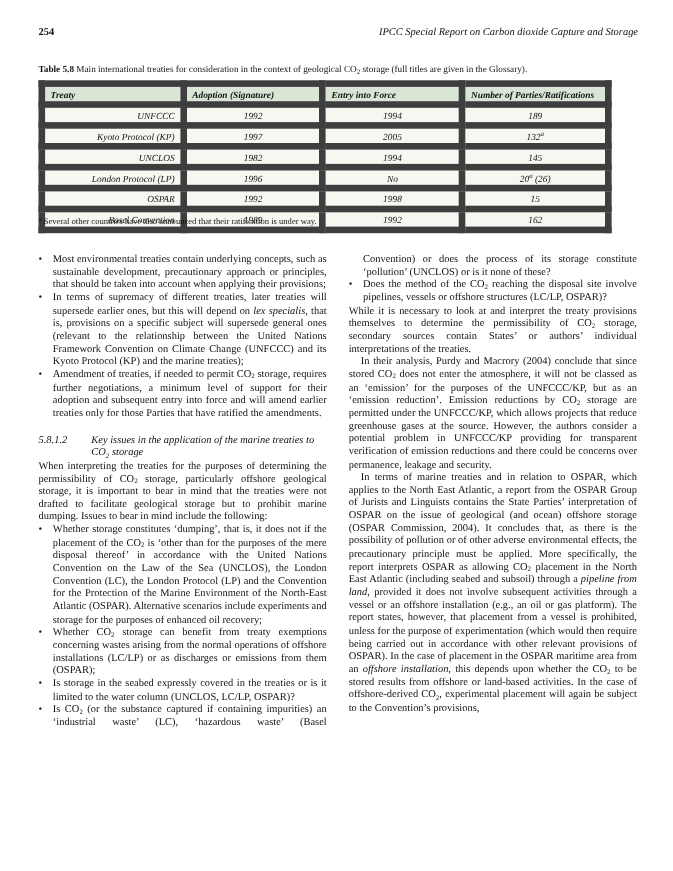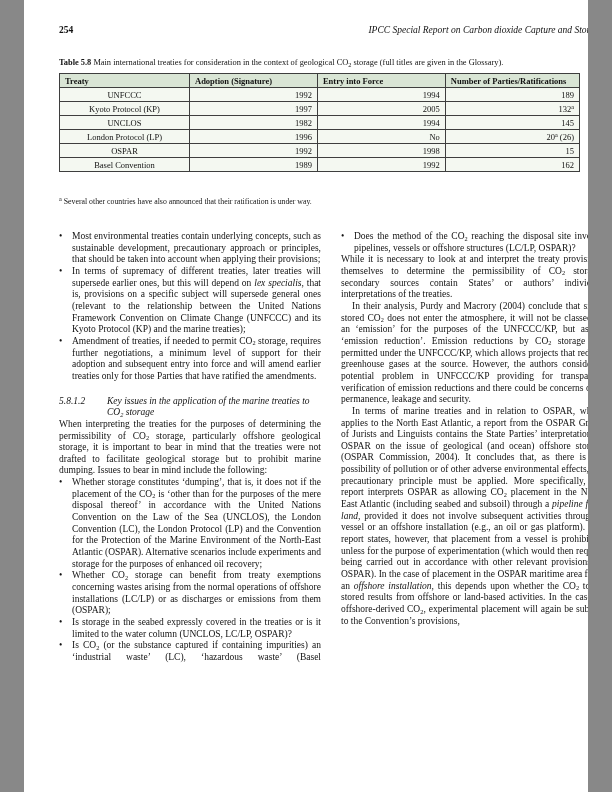--- a/index.html
+++ b/index.html
@@ -1,17 +1,17 @@
 <!DOCTYPE html>
 <html><head>
 <meta charset="utf-8">
 <style>
   html,body { margin:0; padding:0; background:#888; }
   .page {
-    position:relative; width:564px; height:792px; margin:0 auto;
+    position:relative; width:612px; height:792px; margin:0 auto;
     background:#ffffff; font-family:"Liberation Serif", serif; color:#121212;
     overflow:hidden;
   }
   
   .pg-header {
     position:absolute; top:25px; left:35px; width:545px;
     display:flex; justify-content:space-between; align-items:baseline;
     font-size:9.5px;
   }
   .pg-num { font-weight:bold; }
@@ -25,27 +25,27 @@
   
   table.treaties {
     position:absolute; top:73px; left:35px; width:521px;
     border-collapse:collapse; font-size:8.5px; table-layout:fixed;
   }
   .treaties col:nth-child(1){ width:25.0%; }
   .treaties col:nth-child(2){ width:24.6%; }
   .treaties col:nth-child(3){ width:24.6%; }
   .treaties col:nth-child(4){ width:25.8%; }
   .treaties th, .treaties td {
-    border:1px solid #14532d; padding:1.5px 5px;
-    overflow:hidden; white-space:nowrap;
+    border:6px solid #14532d; padding:1.5px 5px;
+    overflow:hidden; white-space:nowrap;font-style:italic;
   }
   .treaties th { text-align:left; font-weight:bold; }
   .treaties th:first-child { text-align:left; }
   .treaties td { text-align:center; }
-  .treaties td:first-child { text-align:center; }
+  .treaties td:first-child { text-align:right; }
 
   .tbl-footnote {
     position:absolute; top:197px; left:35px; width:521px; font-size:7.8px;
   }
 
   
   .columns {
     position:absolute; top:231px; left:35px; width:544px;
     display:flex; gap:20px;
     font-size:9.5px; line-height:11.65px; text-align:justify;
@@ -61,21 +61,21 @@
   .block.heading {
     margin-top:13px; display:flex; font-style:italic; text-align:left;
   }
   .heading .hnum { flex:0 0 48px; }
   .heading .htitle { flex:1 1 auto; }
   .jlast { text-align-last:justify; }
 
   sub { font-size:6.3px; line-height:0; position:relative; top:1.5px; vertical-align:baseline; }
   sup { font-size:6.3px; line-height:0; position:relative; top:-3px; vertical-align:baseline; }
 </style>
-<style>.treaties th{background:#d9e5d5;}.treaties td{background:#f4f8f1;text-align:right;}.treaties th,.treaties td{border-color:#3e3e3e;}</style></head>
+<style>.treaties th{background:#d9e5d5;}.treaties td{background:#f4f8f1;}.treaties th,.treaties td{border-color:#3e3e3e;}</style></head>
 <body>
 
 <div class="page">
 
   <div class="pg-header">
     <span class="pg-num">254</span>
     <span class="pg-title">IPCC Special Report on Carbon dioxide Capture and Storage</span>
   </div>
 
   <div class="tbl-caption"><b>Table 5.8</b> Main international treaties for consideration in the context of geological CO<sub>2</sub> storage (full titles are given in the Glossary).</div>
@@ -167,20 +167,21 @@
         <div class="block bullet">
           <span class="marker">•</span>
           <div class="btext">Is storage in the seabed expressly covered in the treaties or is it limited to the water column (UNCLOS, LC/LP, OSPAR)?</div>
         </div>
         <div class="block bullet">
           <span class="marker">•</span>
           <div class="btext jlast">Is CO<sub>2</sub> (or the substance captured if containing impurities) an ‘industrial waste’ (LC), ‘hazardous waste’ (Basel</div>
         </div>
       </div>
     <div class="col" id="col-right">
+        <div class="block cont">Convention) or does the process of its storage constitute ‘pollution’ (UNCLOS) or is it none of these?</div>
         <div class="block bullet">
           <span class="marker">•</span>
           <div class="btext">Does the method of the CO<sub>2</sub> reaching the disposal site involve pipelines, vessels or offshore structures (LC/LP, OSPAR)?</div>
         </div>
         <div class="block para">While it is necessary to look at and interpret the treaty provisions themselves to determine the permissibility of CO<sub>2</sub> storage, secondary sources contain States’ or authors’ individual interpretations of the treaties.</div>
         <div class="block para_indent">In their analysis, Purdy and Macrory (2004) conclude that since stored CO<sub>2</sub> does not enter the atmosphere, it will not be classed as an ‘emission’ for the purposes of the UNFCCC/KP, but as an ‘emission reduction’. Emission reductions by CO<sub>2</sub> storage are permitted under the UNFCCC/KP, which allows projects that reduce greenhouse gases at the source. However, the authors consider a potential problem in UNFCCC/KP providing for transparent verification of emission reductions and there could be concerns over permanence, leakage and security.</div>
         <div class="block para_indent">In terms of marine treaties and in relation to OSPAR, which applies to the North East Atlantic, a report from the OSPAR Group of Jurists and Linguists contains the State Parties’ interpretation of OSPAR on the issue of geological (and ocean) offshore storage (OSPAR Commission, 2004). It concludes that, as there is the possibility of pollution or of other adverse environmental effects, the precautionary principle must be applied. More specifically, the report interprets OSPAR as allowing CO<sub>2</sub> placement in the North East Atlantic (including seabed and subsoil) through a <i>pipeline from land</i>, provided it does not involve subsequent activities through a vessel or an offshore installation (e.g., an oil or gas platform). The report states, however, that placement from a vessel is prohibited, unless for the purpose of experimentation (which would then require being carried out in accordance with other relevant provisions of OSPAR). In the case of placement in the OSPAR maritime area from an <i>offshore installation</i>, this depends upon whether the CO<sub>2</sub> to be stored results from offshore or land-based activities. In the case of offshore-derived CO<sub>2</sub>, experimental placement will again be subject to the Convention’s provisions,</div>
       </div>
   </div>
 

